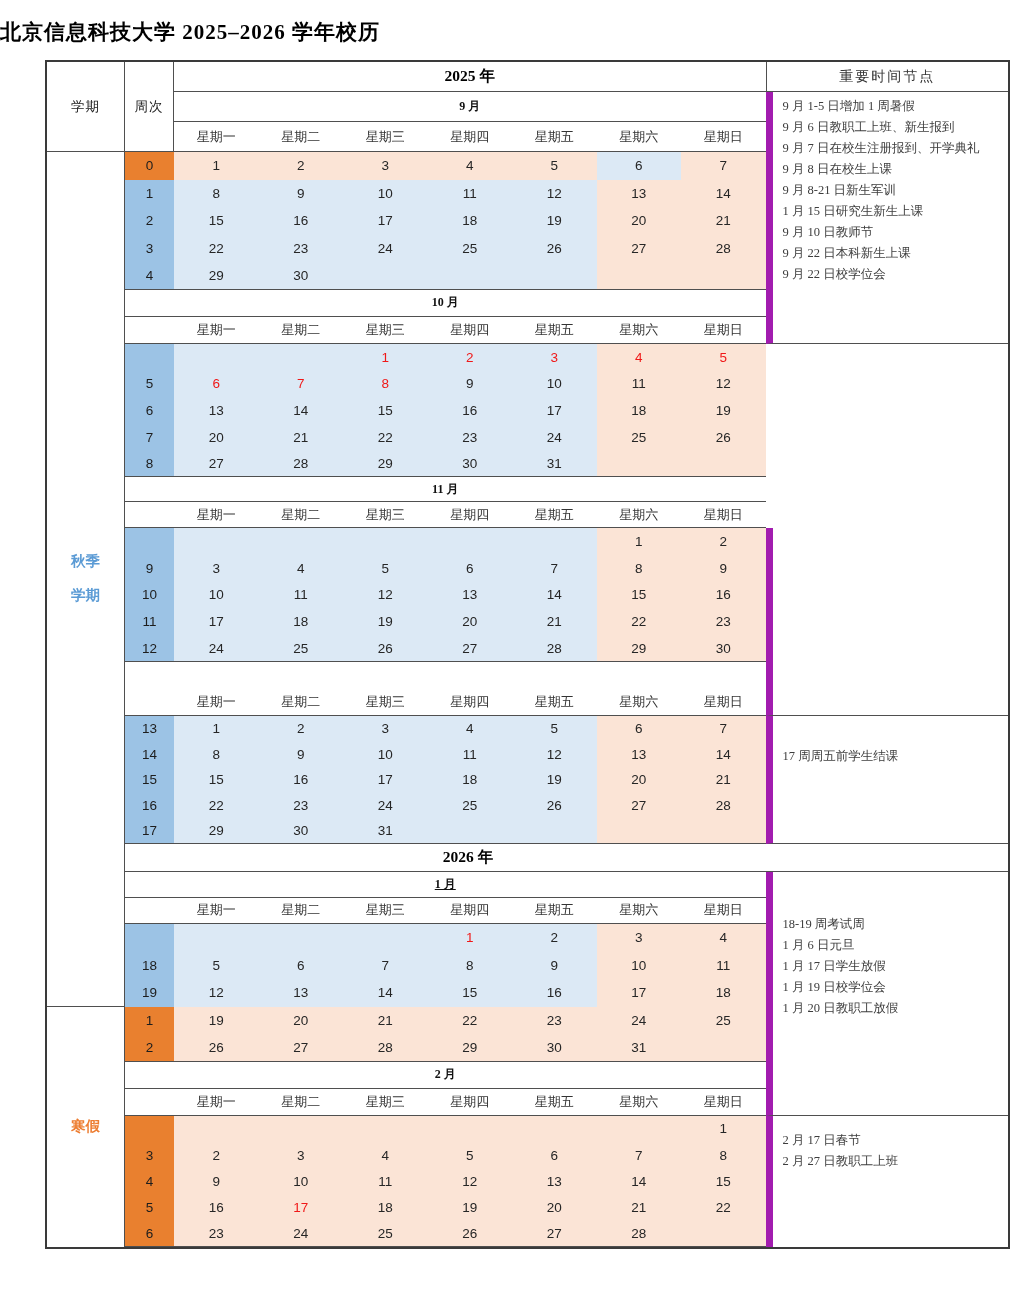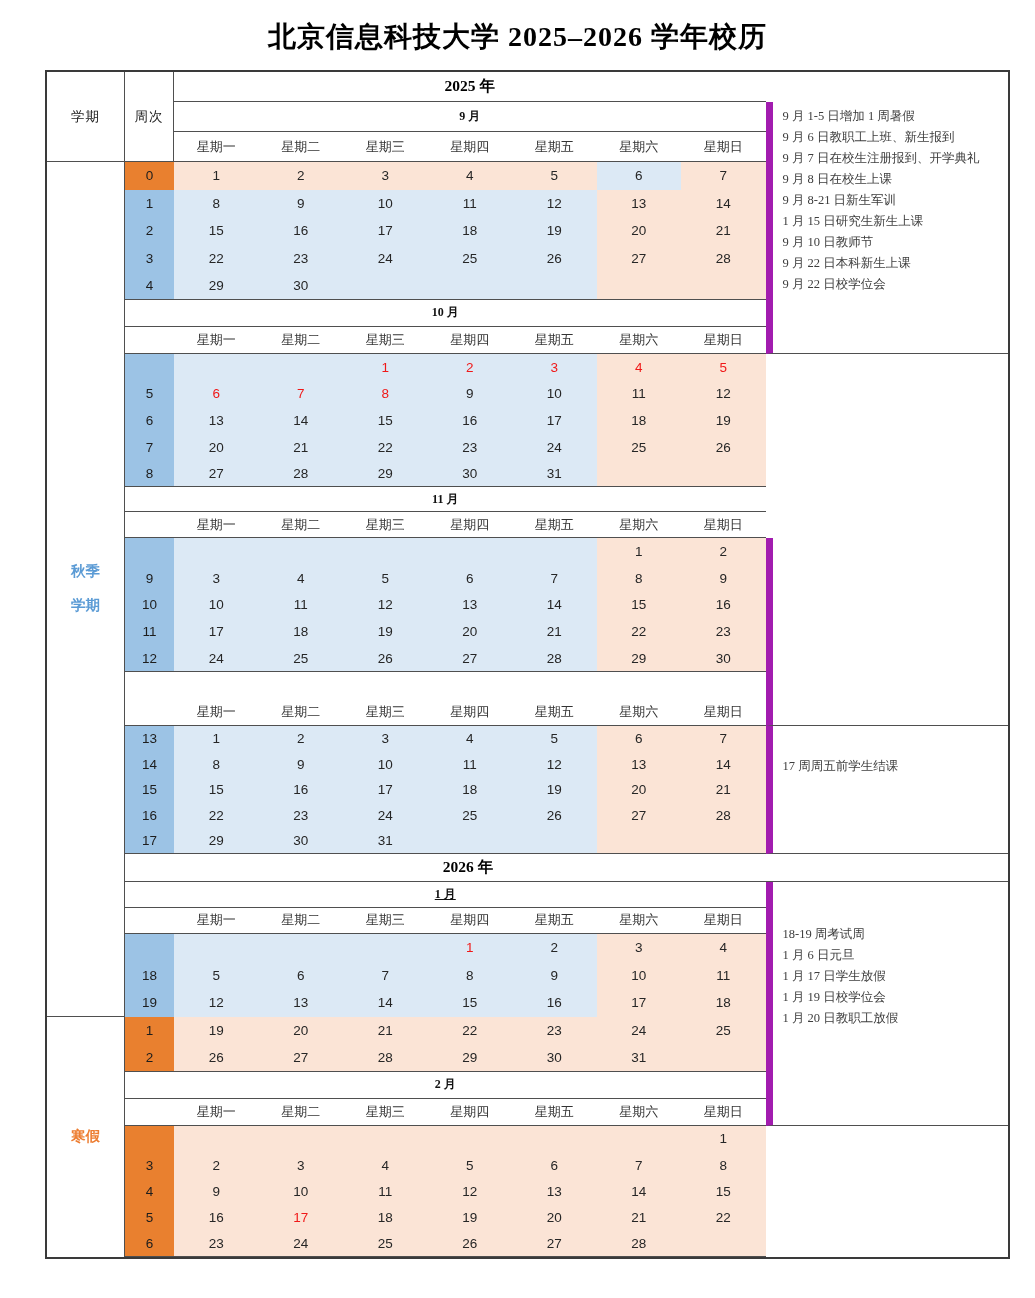--- a/index.html
+++ b/index.html
@@ -1,18 +1,18 @@
 <!DOCTYPE html>
 <html><head>
 <meta charset="utf-8">
 <style>
   html,body{margin:0;padding:0;background:#ffffff;}
   .page{position:relative;width:1035px;height:1298px;background:#fff;overflow:hidden;
         font-family:"Liberation Serif","DejaVu Serif",serif;}
-  .title{margin-top:18px;width:100%;text-align:center;font-size:28px;font-weight:bold;
+  .title{margin-top:18px;width:100%;font-size:21px;font-weight:bold;
          letter-spacing:1px;color:#000;font-family:"Liberation Serif","DejaVu Serif",serif;}
   .calendar{margin:14px 0 0 45px;width:965px;box-sizing:border-box;
             border:2px solid #3a3a3a;display:grid;
             grid-template-columns:78px 49px repeat(7,84.5px) 1fr;
             grid-template-rows:30px 30px 30px repeat(5,27.6px) 27px 27px repeat(5,26.6px)
                                25.5px 25.5px repeat(5,26.8px) 27px 27px repeat(5,25.6px)
                                28px 26px 26px repeat(5,27.6px) 27px 27px repeat(5,26.2px);
             background:#ffffff;}
   .cell{display:flex;align-items:center;justify-content:center;overflow:hidden;
         box-sizing:border-box;}
@@ -51,20 +51,21 @@
 </style>
 </head>
 <body>
 
 <div class="page">
   <div class="title">北京信息科技大学 2025–2026 学年校历</div>
   <div class="calendar" id="cal">
     <div class="cell hdr c-sem">学期</div>
     <div class="cell hdr c-week">周次</div>
     <div class="cell year c-2025">2025 年</div>
+    <div class="cell c-notes-h">重要时间节点</div>
     <div class="cell c-autumn">
       <span>秋季</span>
       <span>学期</span>
     </div>
     <div class="cell c-winter">寒假</div>
     <div class="cell year c-band">
       <span>2026 年</span>
     </div>
   <div class="cell mname bb" style="grid-area: 2 / 3 / auto / 10;">9 月</div>
       <div class="cell wd bb" style="grid-area: 3 / 3;">星期一</div>
@@ -373,14 +374,18 @@
       <div class="cell day bg-p" style="grid-area: 43 / 8;">21</div>
       <div class="cell day bg-p" style="grid-area: 43 / 9;">22</div>
       <div class="cell wnum wk-o bb" style="grid-area: 44 / 2;">6</div>
       <div class="cell day bg-p bb" style="grid-area: 44 / 3;">23</div>
       <div class="cell day bg-p bb" style="grid-area: 44 / 4;">24</div>
       <div class="cell day bg-p bb" style="grid-area: 44 / 5;">25</div>
       <div class="cell day bg-p bb" style="grid-area: 44 / 6;">26</div>
       <div class="cell day bg-p bb" style="grid-area: 44 / 7;">27</div>
       <div class="cell day bg-p bb" style="grid-area: 44 / 8;">28</div>
       <div class="cell day bg-p bb" style="grid-area: 44 / 9;"></div>
+      <div class="cell notes notes-5" style="grid-area: 40 / 10 / 45;">
+        <div class="note-line">2 月 17 日春节</div>
+        <div class="note-line">2 月 27 日教职工上班</div>
+      </div>
     </div>
 </div>
 
 </body></html>

